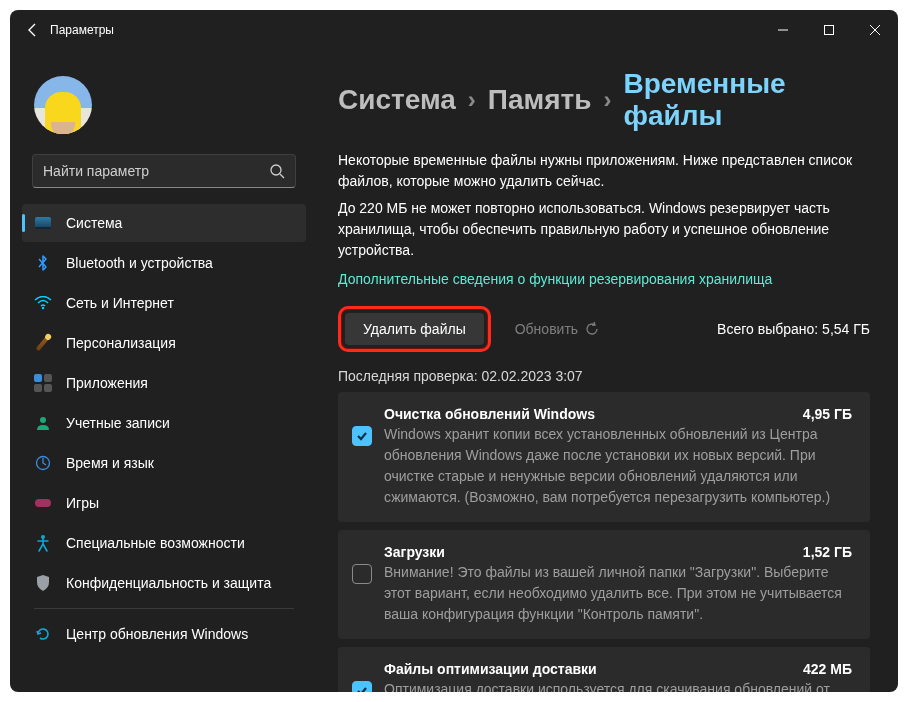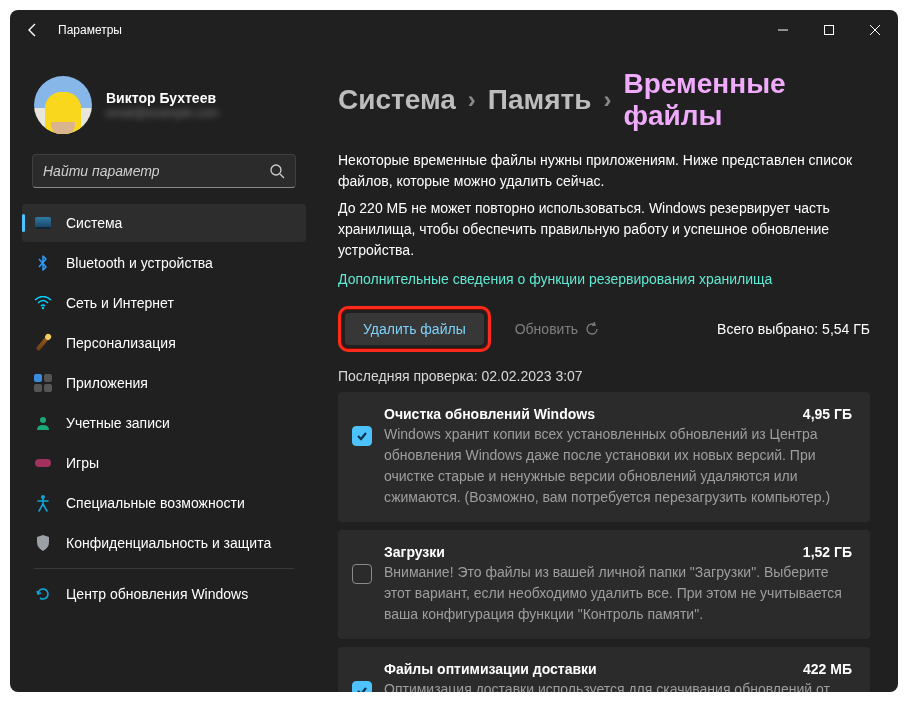--- a/index.html
+++ b/index.html
@@ -21,21 +21,21 @@
   .titlebar {
     height: 40px; display:flex; align-items:center;
     padding: 0 0 0 6px;
     font-size: 12px;
   }
   .titlebar .back {
     width: 34px; height: 34px; display:flex; align-items:center; justify-content:center;
     border-radius: 4px; cursor:pointer;
     color:#fff;
   }
-  .titlebar .title { margin-left: 8px; font-size: 12px; }
+  .titlebar .title { margin-left: 0; font-size: 12px; }
   .wcontrols { margin-left:auto; display:flex; }
   .wbtn { width:46px; height:40px; display:flex; align-items:center; justify-content:center; }
   .wbtn svg line, .wbtn svg rect, .wbtn svg path { stroke:#fff; stroke-width:1; fill:none; }
 
   .body { flex:1; display:flex; overflow:hidden; }
   .sidebar {
     width: 300px; padding: 10px 4px 10px 12px;
     display:flex; flex-direction:column;
     overflow-y:auto;
   }
@@ -58,21 +58,21 @@
   .profile .pname { font-weight:600; font-size:14px; }
   .profile .pemail { font-size:12px; color:#7a7a7a; filter: blur(3px); }
 
   .search {
     margin: 2px 10px 8px 10px; height:34px;
     background:#2b2b2b; border:1px solid #3f3f3f; border-radius:4px;
     display:flex; align-items:center; padding:0 10px; border-bottom:1px solid #888;
   }
   .search input {
     flex:1; background:transparent; border:none; outline:none;
-    color:#fca5a5; font-size:14px;font-style:italic;
+    color:#fca5a5; font-size:14px;
   }
   .search input::placeholder { color:#cfcfcf; }
   .search .sicon { width:16px; height:16px; color:#cfcfcf; }
 
   .nav { margin-top:8px; display:flex; flex-direction:column; gap:2px; }
   .nav-item {
     display:flex; align-items:center; gap:14px;
     height:38px; padding:0 12px 0 12px; border-radius:4px;
     font-size:14px; cursor:pointer; position:relative;
   }
@@ -87,27 +87,27 @@
   .content {
     flex:1; padding: 18px 28px 8px 28px; overflow-y:auto;
     scrollbar-width: thin; scrollbar-color:#555 #202020;
   }
   .crumbs {
     display:flex; align-items:center; gap:12px;
     font-size:28px; font-weight:600;
   }
   .crumbs .light { color:#bdbdbd; font-weight:600; }
   .crumbs .sepc { color:#8a8a8a; font-size:24px; }
-  .crumbs .current { color:#f0abfc; }
+  .crumbs .current { color:#7dd3fc; }
   .desc { color:#ffffff; font-size:14px; line-height:1.5; margin-top:18px; }
   .link { color:#5eead4; font-size:14px; margin-top:10px; display:inline-block; cursor:pointer; }
 
   .action-row { display:flex; align-items:center; margin-top:18px; gap:24px; }
   .btn-del {
-    background:#373737; color:#7dd3fc; font-size:14px;
+    background:#373737; color:#ffffff; font-size:14px;
     border:none; padding:8px 18px; border-radius:4px; cursor:pointer;
   }
   .highlight {
     border:3px solid #ff2a1a; border-radius:10px; padding:4px;
     box-shadow: 0 0 0 1px #7a0e05 inset;
   }
   .refresh { display:flex; align-items:center; gap:6px; color:#bdbdbd; font-size:14px; cursor:pointer; opacity:.6;}
   .refresh svg { width:16px; height:16px; }
   .total { margin-left:auto; font-size:14px; }
 
@@ -183,24 +183,20 @@
         </div>
     </div>
   </div>
 
   <div class="body">
     <div class="sidebar">
       <div class="profile">
         <div class="avatar">
             <div class="homer"></div>
           </div>
-        <div>
-          <div class="pname">Виктор Бухтеев</div>
-          <div class="pemail">email@example.com</div>
-        </div>
       </div>
 
       <div class="search">
         <input placeholder="Найти параметр" style="">
         <span class="sicon">
           <svg viewBox="0 0 16 16" width="16" height="16">
               <circle cx="7" cy="7" r="5" stroke="#cfcfcf" stroke-width="1.3" fill="none"></circle>
               <line x1="11" y1="11" x2="15" y2="15" stroke="#cfcfcf" stroke-width="1.3"></line>
             </svg>
         </span>
@@ -248,20 +244,29 @@
           <span>Приложения</span>
         </div>
         <div class="nav-item">
           <span class="ic ic-acct">
             <svg width="16" height="16" viewBox="0 0 16 16">
                 <circle cx="8" cy="5" r="3" fill="#1aa87a"></circle>
                 <path d="M2 15 Q2 10 8 10 Q14 10 14 15 Z" fill="#1aa87a"></path>
               </svg>
           </span>
           <span>Учетные записи</span>
+        </div>
+        <div class="nav-item">
+          <span class="ic ic-time">
+            <svg width="16" height="16" viewBox="0 0 16 16">
+                <circle cx="8" cy="8" r="6.5" stroke="#3a8dde" stroke-width="1.3" fill="none"></circle>
+                <path d="M8 3 V8 L11 10" stroke="#3a8dde" stroke-width="1.3" fill="none"></path>
+              </svg>
+          </span>
+          <span>Время и язык</span>
         </div>
         <div class="nav-item">
           <span class="ic ic-game">
             <svg width="18" height="14" viewBox="0 0 18 14">
                 <rect x="1" y="3" width="16" height="8" rx="4" fill="#a1315f"></rect>
               </svg>
           </span>
           <span>Игры</span>
         </div>
         <div class="nav-item">

